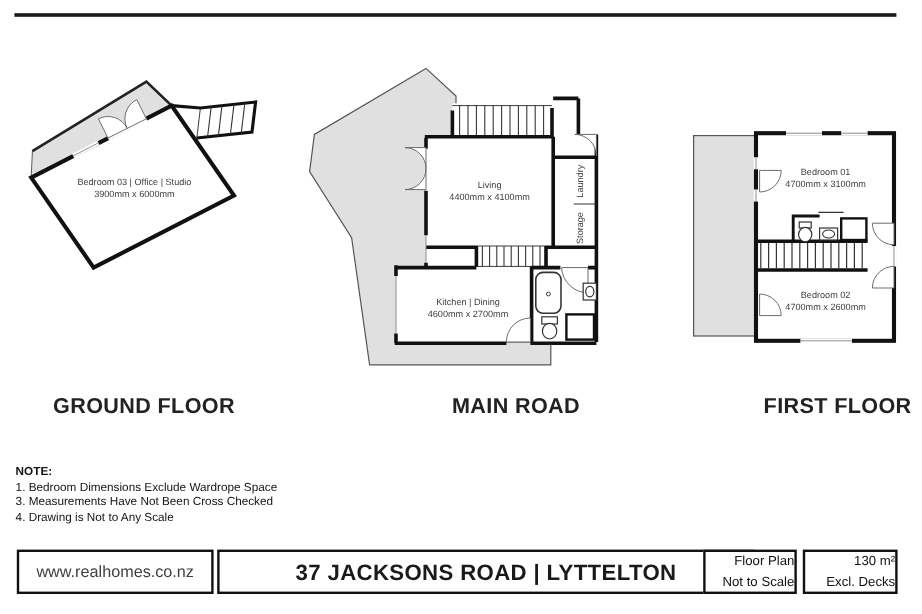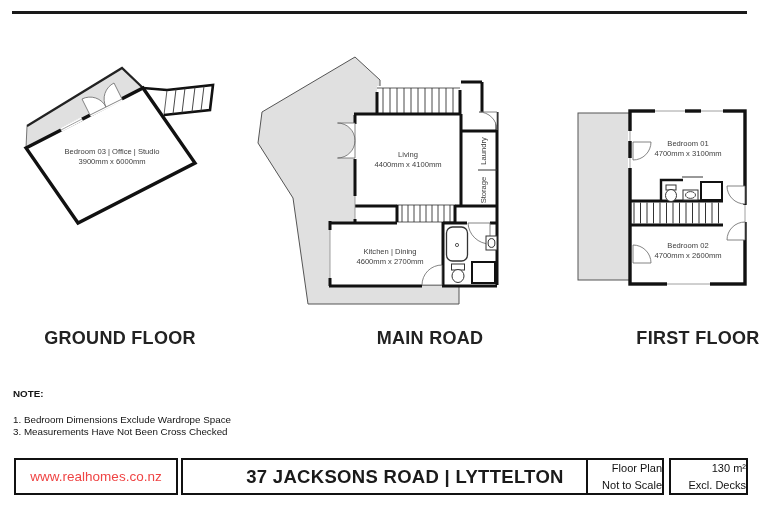--- a/index.html
+++ b/index.html
@@ -10,25 +10,25 @@
   .topline{left:12px;top:11px;width:735px;height:3px;background:#1a1a1a;}
   
   .plan{background:transparent;}
   svg text{font-family:"Liberation Sans", sans-serif;fill:#3d3d3d;}
   .room-label{font-size:7.6px;text-anchor:middle;}
   
   .floor-label{top:328px;width:220px;text-align:center;font-size:18px;
                font-weight:600;letter-spacing:.3px;color:#222;}
   
   .note{left:13px;top:388px;font-size:9.8px;line-height:12.2px;color:#141414;}
-  .note .title{font-weight:bold;margin-bottom:14px;}
+  .note .title{font-weight:bold;margin-bottom:1px;}
   
   .fbox{border:2.5px solid #111;box-sizing:border-box;top:458px;height:37px;
         display:flex;align-items:center;justify-content:center;background:#fff;}
-  .website{left:14px;width:164px;font-size:13.5px;color:#ef4444;}
+  .website{left:14px;width:164px;font-size:13.5px;color:#404040;}
   .address{left:181px;width:448px;font-size:18.5px;font-weight:bold;letter-spacing:.3px;}
   .duo{flex-direction:column;justify-content:stretch;align-items:flex-end;padding:0;}
   .duo .row{flex:1;display:flex;align-items:center;font-size:11px;color:#111;}
   .duo .row.pad{padding-left:6px;}
   .duo .row.center{justify-content:center;}
   .duo .divider{height:1px;background:#aaa;}
   .plantype{left:586px;width:78px;}
   .areabox{left:669px;width:79px;}
 </style>
 </head>
@@ -220,20 +220,21 @@
 </svg>
 
 <div class="abs floor-label" style="left:10px;">GROUND FLOOR</div>
 <div class="abs floor-label" style="left:320px;">MAIN ROAD</div>
 <div class="abs floor-label" style="left:588px;">FIRST FLOOR</div>
 
 <div class="abs note">
   <div class="title">NOTE:</div>
   <div>1. Bedroom Dimensions Exclude Wardrope Space</div>
   <div>3. Measurements Have Not Been Cross Checked</div>
+  <div>4. Drawing is Not to Any Scale</div>
 </div>
 
 <div class="abs fbox website">www.realhomes.co.nz</div>
 <div class="abs fbox address">37 JACKSONS ROAD | LYTTELTON</div>
 <div class="abs fbox duo plantype">
   <div class="row pad">Floor Plan</div>
   <div class="divider"></div>
   <div class="row pad">Not to Scale</div>
 </div>
 <div class="abs fbox duo areabox">

